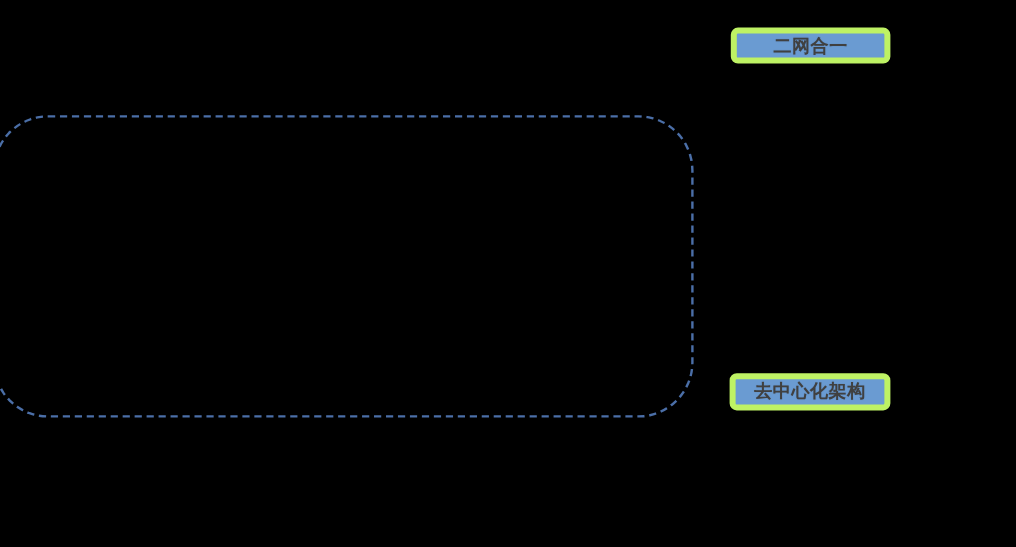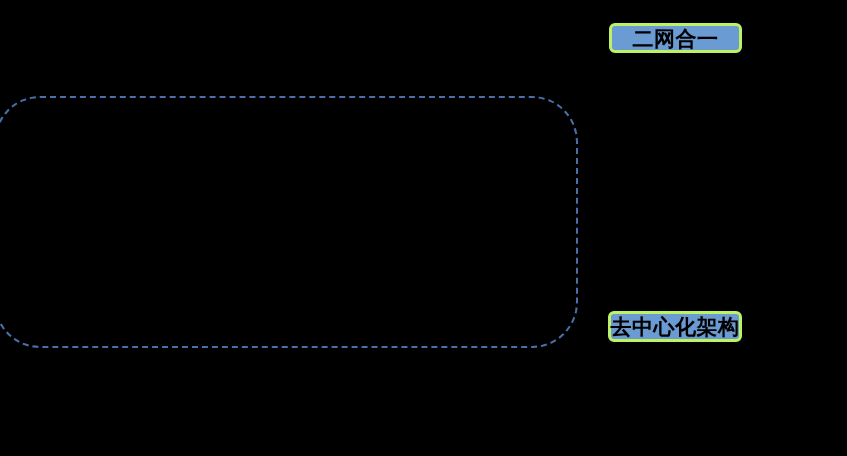--- a/index.html
+++ b/index.html
@@ -42,24 +42,24 @@
     left: 0;
     top: 0;
     width: 847px;
     height: 456px;
     pointer-events: none;
   }
   .tag {
     position: absolute;
     box-sizing: border-box;
     background: #6A9BD2;
-    border: 3px solid #bef264;
+    border: 5px solid #bef264;
     border-radius: 6px;
-    color: #000000;
-    font-size: 21px;
+    color: #404040;
+    font-size: 15px;
     font-weight: bold;
     letter-spacing: 0.5px;
     display: flex;
     align-items: center;
     justify-content: center;
     box-shadow: 2px 2px 2px rgba(0,0,0,0.55);
     pointer-events: auto;
     white-space: nowrap;
     line-height: 1;
     text-shadow: 0 0 1px rgba(0,0,0,0.15);

